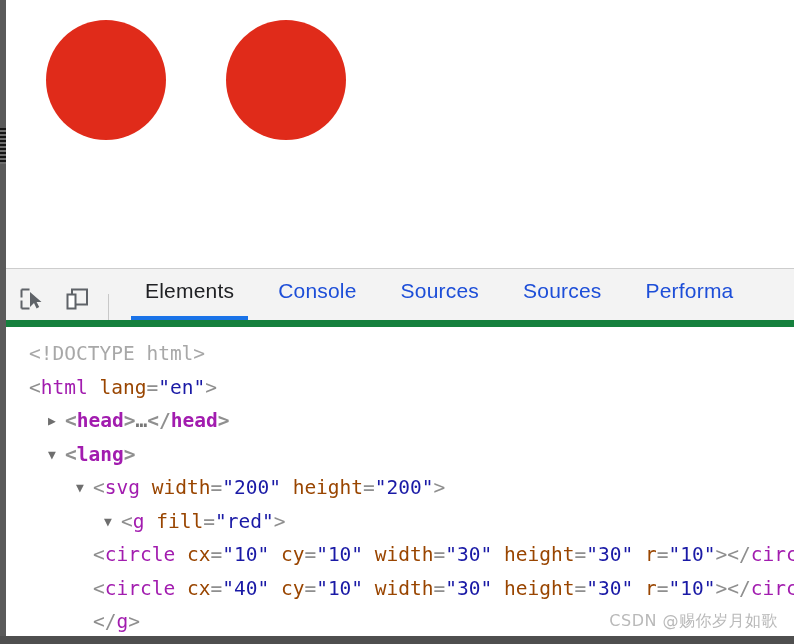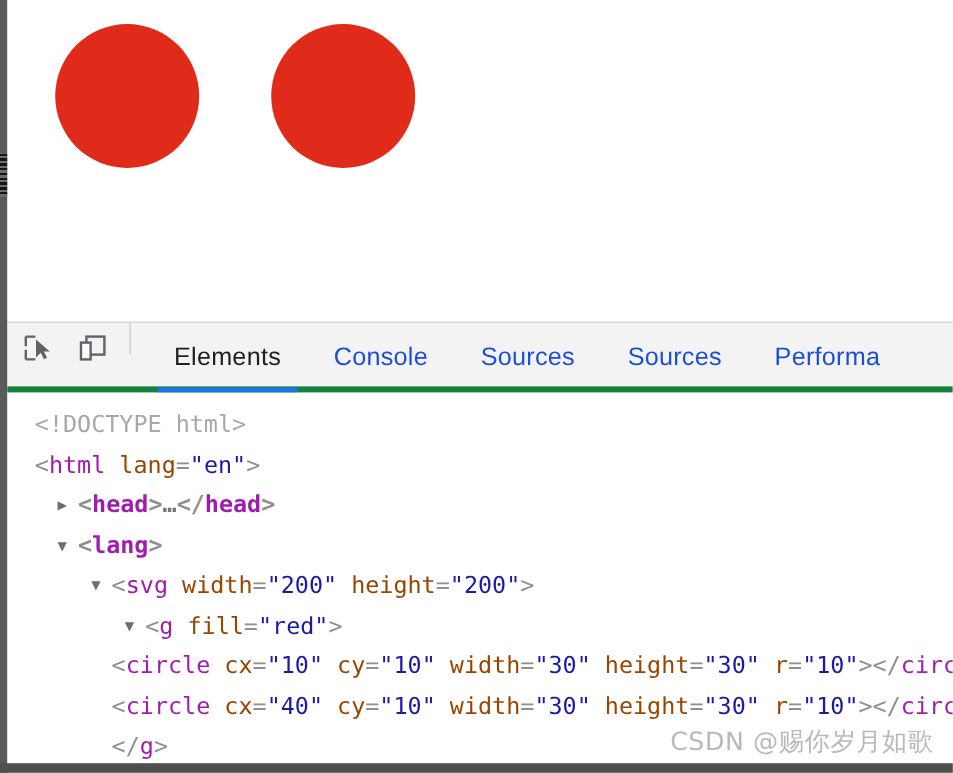--- a/index.html
+++ b/index.html
@@ -76,23 +76,23 @@
     border-top: 1px solid #cdcdcd;
     box-sizing: border-box;
     overflow: hidden;
   }
 
   
   #devtools-toolbar {
     position: relative;
     height: 58px;
     background: #f3f3f3;
-    border-bottom: 5px solid #15803d;
-    display: flex;
-    align-items: flex-start;
+    border-bottom: 7px solid #15803d;
+    display: flex;
+    align-items: flex-end;
     box-sizing: border-box;
   }
   .tool-icon-btn {
     width: 42px;
     height: 42px;
     margin-left: 4px;
     display: flex;
     align-items: center;
     justify-content: center;
     background: transparent;
@@ -178,21 +178,21 @@
   .val    { color: #1a1aa6; }
   .doctype{ color: #a8a8a8; }
   .ellip  { color: #777777; }
 
   
   #watermark {
     position: absolute;
     right: 16px;
     bottom: 12px;
     font-family: "DejaVu Sans", sans-serif;
-    font-size: 21px;
+    font-size: 16px;
     color: #b9b9b9;
     white-space: nowrap;
     z-index: 30;
     letter-spacing: 0.5px;
   }
 </style>
 </head>
 <body>
 
 <div id="viewport">

